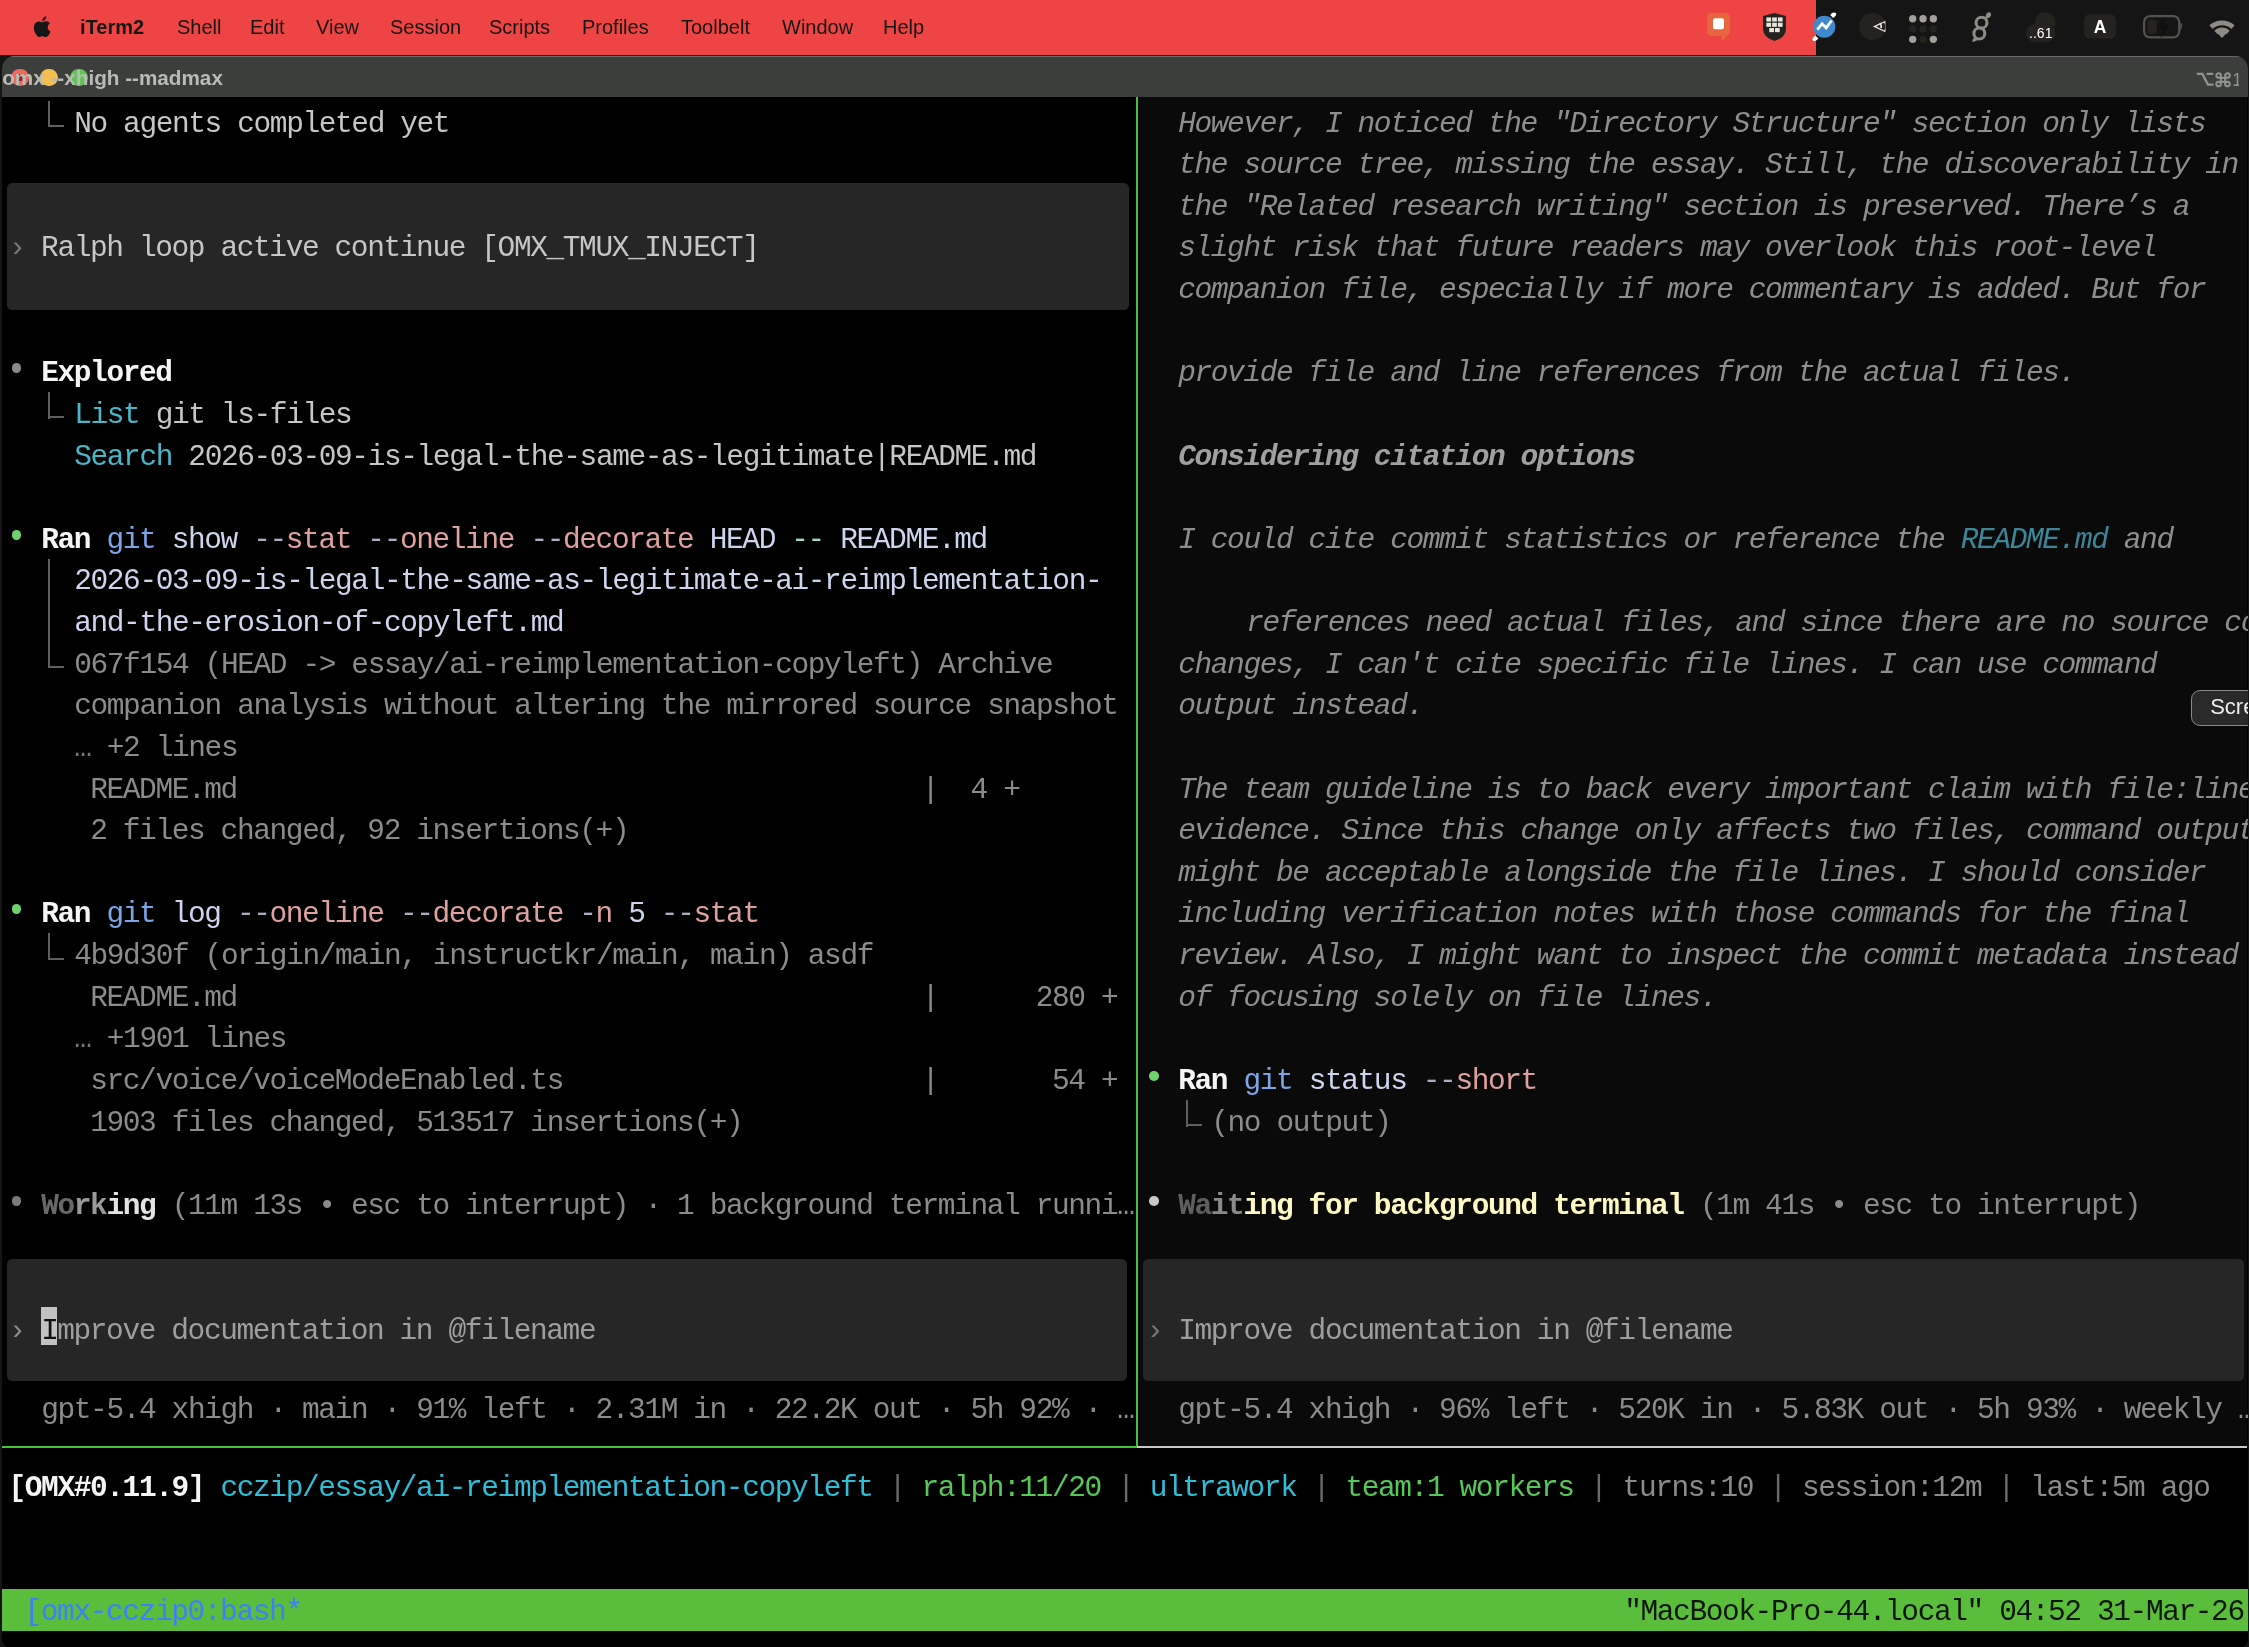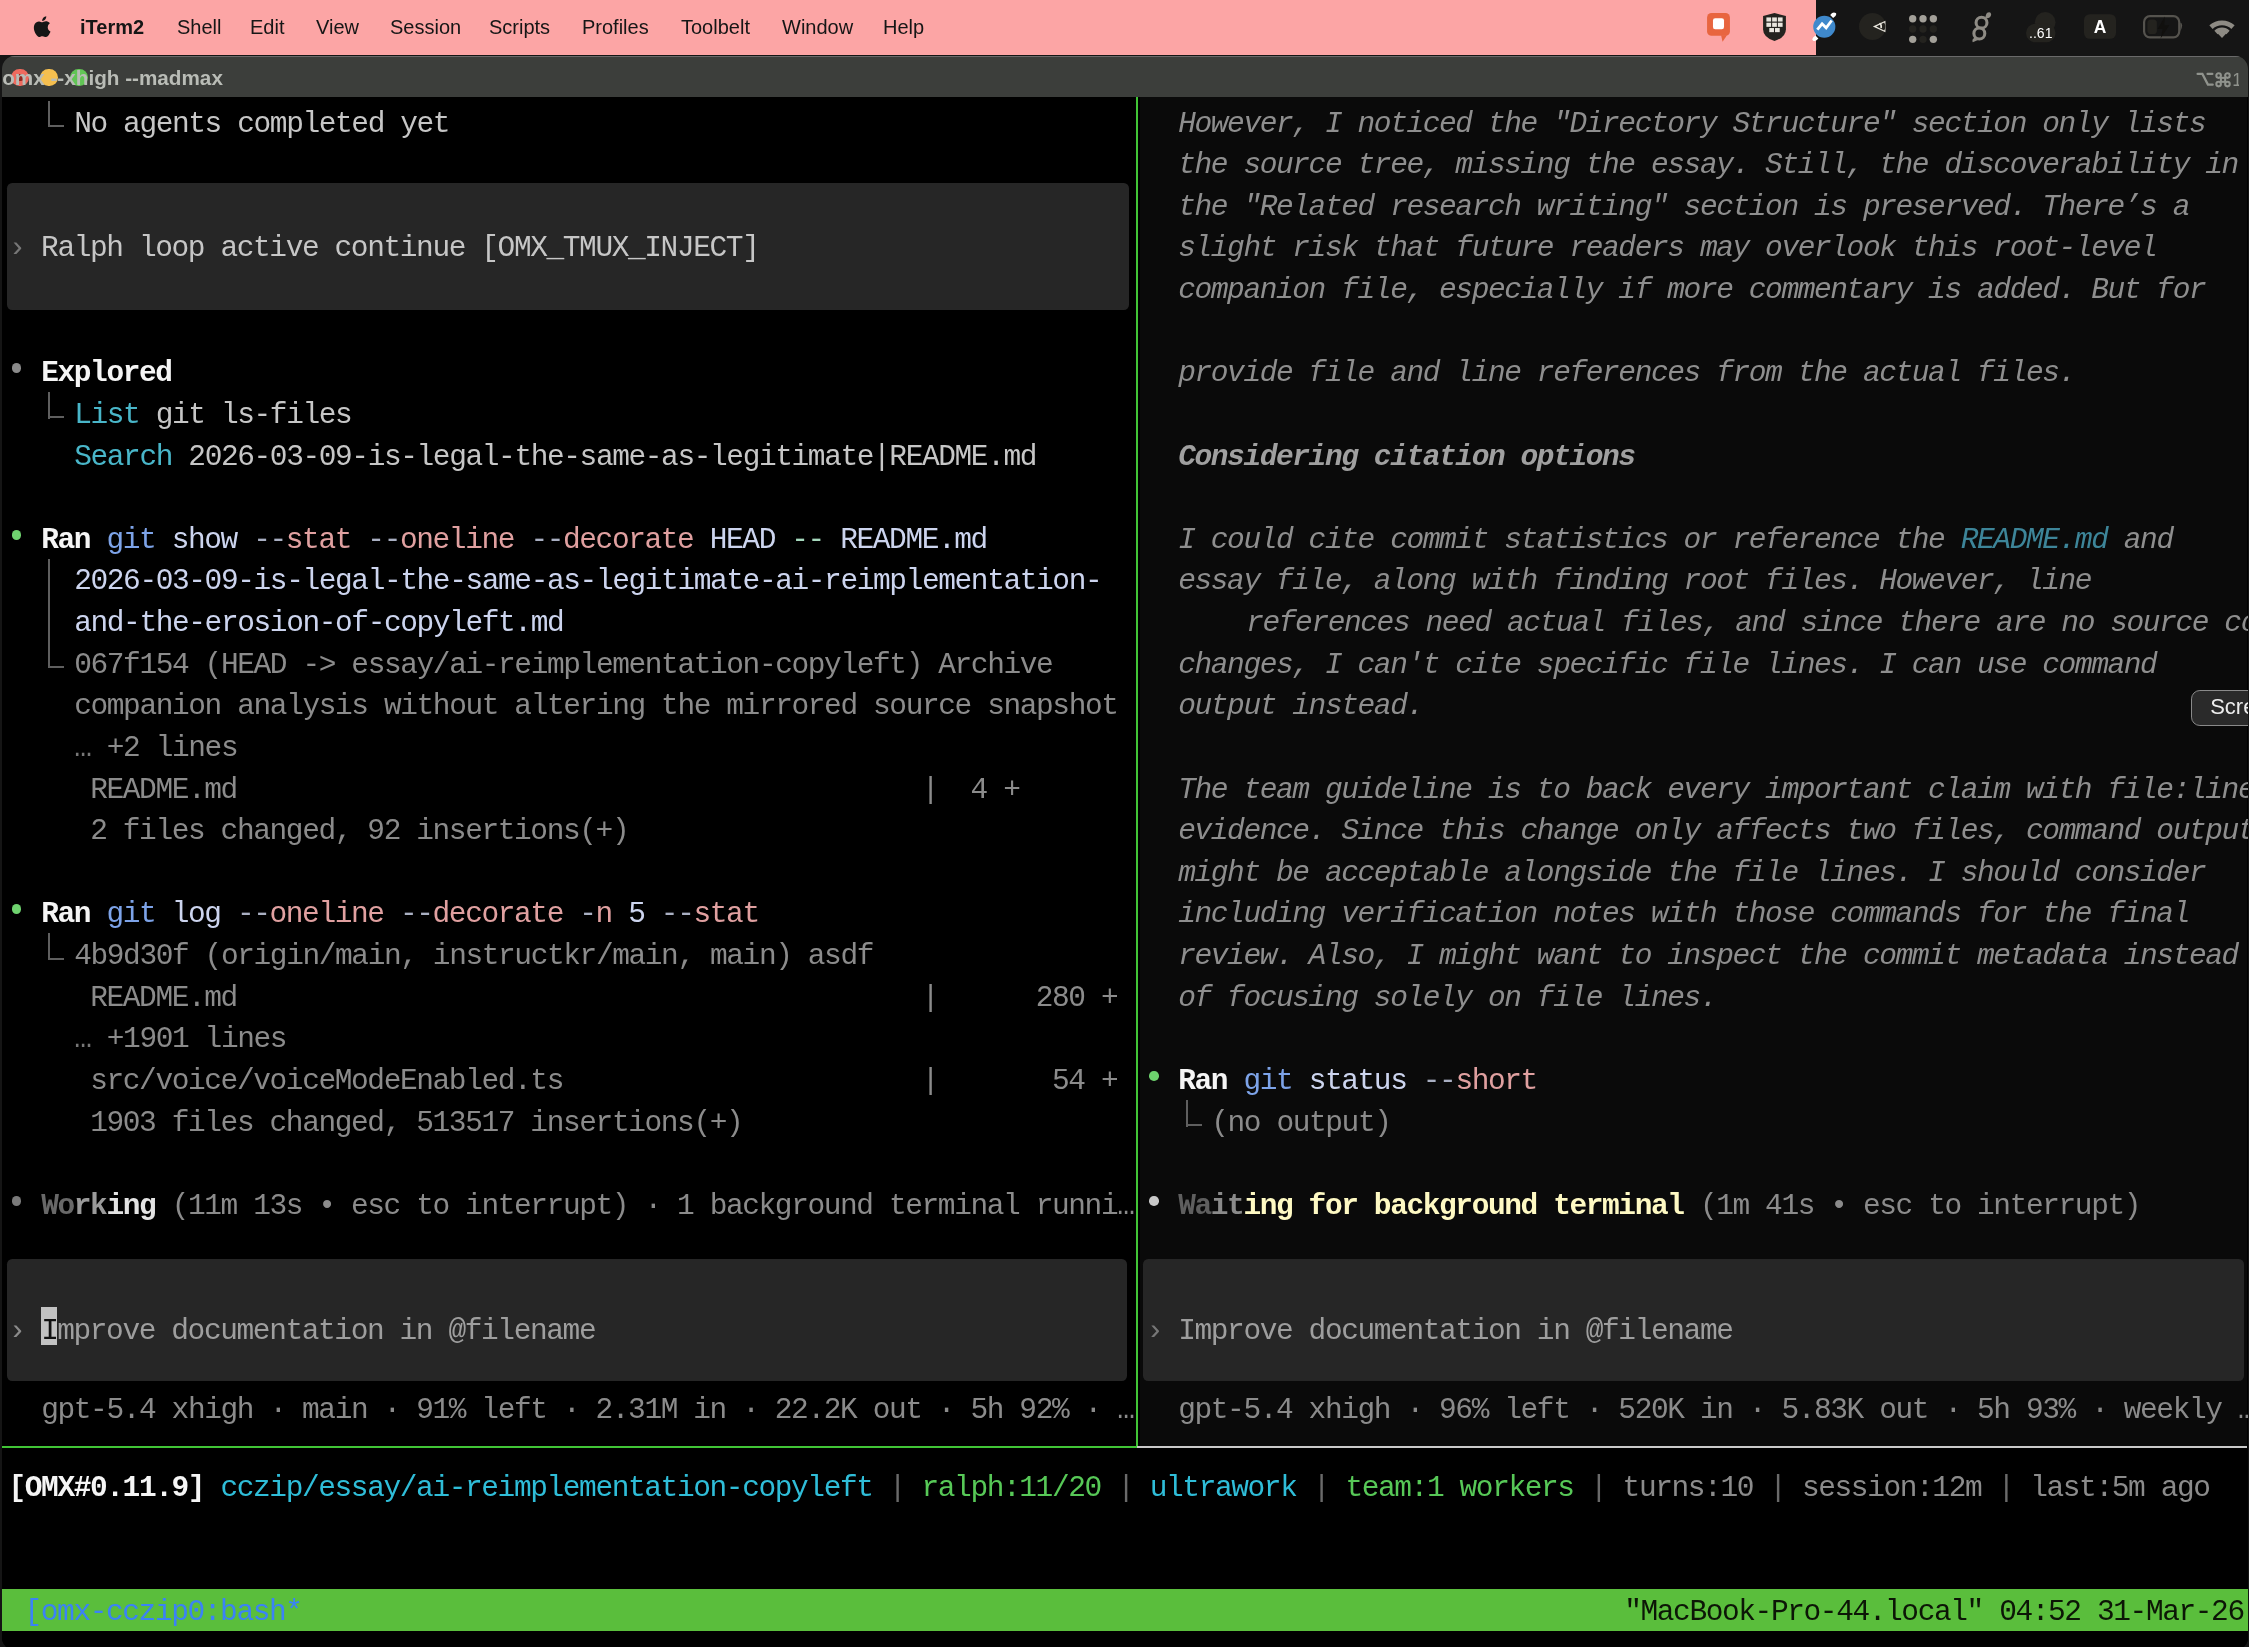--- a/index.html
+++ b/index.html
@@ -1,19 +1,19 @@
 <!DOCTYPE html>
 <html style="font-size:11.8px"><head>
 <meta charset="utf-8">
 <style>
   html,body{margin:0;padding:0;}
   body{width:2250px;height:1648px;background:#151515;overflow:hidden;position:relative;
        font-family:"Liberation Sans",sans-serif;}
   .abs{position:absolute;}
-  #menubar{position:absolute;left:0;top:0;width:1816px;height:55px;background:#fca5a5;}
+  #menubar{position:absolute;left:0;top:0;width:1816px;height:55px;background:#ef4444;}
   .mi{position:absolute;top:0;height:55px;line-height:55px;font-size:20px;color:#161616;white-space:pre;}
   .mi.b{font-weight:bold;}
   #win{position:absolute;left:2.2px;top:56px;width:2246px;height:1594px;background:#000;
        border-radius:12.5px;overflow:hidden;}
   #titlebar{position:absolute;left:0;top:0;width:100%;height:41px;background:#3c3e3b;
        border-top:0.7px solid #6a6a6a;box-sizing:border-box;}
   .tl{position:absolute;top:11.8px;width:17.7px;height:17.7px;border-radius:50%;}
   #title{position:absolute;top:0;left:0;width:100%;font-size:20.7px;line-height:41px;
        color:#b9bcb6;font-weight:bold;}
   #term{position:absolute;left:0;top:41px;width:2246px;height:1553px;background:#000;overflow:hidden;}
@@ -180,21 +180,20 @@
 <pre class="t" style="left:55px;top:1213px;"><span class="inp">mprove documentation in @filename</span></pre>
 <pre class="t" style="left:39px;top:1292px;"><span class="dim">gpt-5.4 xhigh · main · 91% left · 2.31M in · 22.2K out · 5h 92% · …</span></pre>
 <pre class="t" style="left:1176px;top:5.5px;"><span class="it">However, I noticed the "Directory Structure" section only lists</span></pre>
 <pre class="t" style="left:1176px;top:47px;"><span class="it">the source tree, missing the essay. Still, the discoverability in</span></pre>
 <pre class="t" style="left:1176px;top:89px;"><span class="it">the "Related research writing" section is preserved. There’s a</span></pre>
 <pre class="t" style="left:1176px;top:130px;"><span class="it">slight risk that future readers may overlook this root-level</span></pre>
 <pre class="t" style="left:1176px;top:172px;"><span class="it">companion file, especially if more commentary is added. But for</span></pre>
 <pre class="t" style="left:1176px;top:255px;"><span class="it">provide file and line references from the actual files.</span></pre>
 <pre class="t" style="left:1176px;top:339px;"><span class="itb">Considering citation options</span></pre>
 <pre class="t" style="left:1176px;top:422px;"><span class="it">I could cite commit statistics or reference the </span><span class="itt">README.md</span><span class="it"> and</span></pre>
-<pre class="t" style="left:1176px;top:463px;"><span class="it">essay file, along with finding root files. However, line</span></pre>
 <pre class="t" style="left:1244px;top:505px;"><span class="it">references need actual files, and since there are no source code</span></pre>
 <pre class="t" style="left:1176px;top:547px;"><span class="it">changes, I can't cite specific file lines. I can use command</span></pre>
 <pre class="t" style="left:1176px;top:588px;"><span class="it">output instead.</span></pre>
 <pre class="t" style="left:1176px;top:672px;"><span class="it">The team guideline is to back every important claim with file:line</span></pre>
 <pre class="t" style="left:1176px;top:713px;"><span class="it">evidence. Since this change only affects two files, command output</span></pre>
 <pre class="t" style="left:1176px;top:755px;"><span class="it">might be acceptable alongside the file lines. I should consider</span></pre>
 <pre class="t" style="left:1176px;top:796px;"><span class="it">including verification notes with those commands for the final</span></pre>
 <pre class="t" style="left:1176px;top:838px;"><span class="it">review. Also, I might want to inspect the commit metadata instead</span></pre>
 <pre class="t" style="left:1176px;top:880px;"><span class="it">of focusing solely on file lines.</span></pre>
 <pre class="t" style="left:1176px;top:963px;"><span class="wht">Ran</span> <span class="blu">git</span> <span class="pal">status</span> <span class="dsh">--</span><span class="pnk">short</span></pre>

